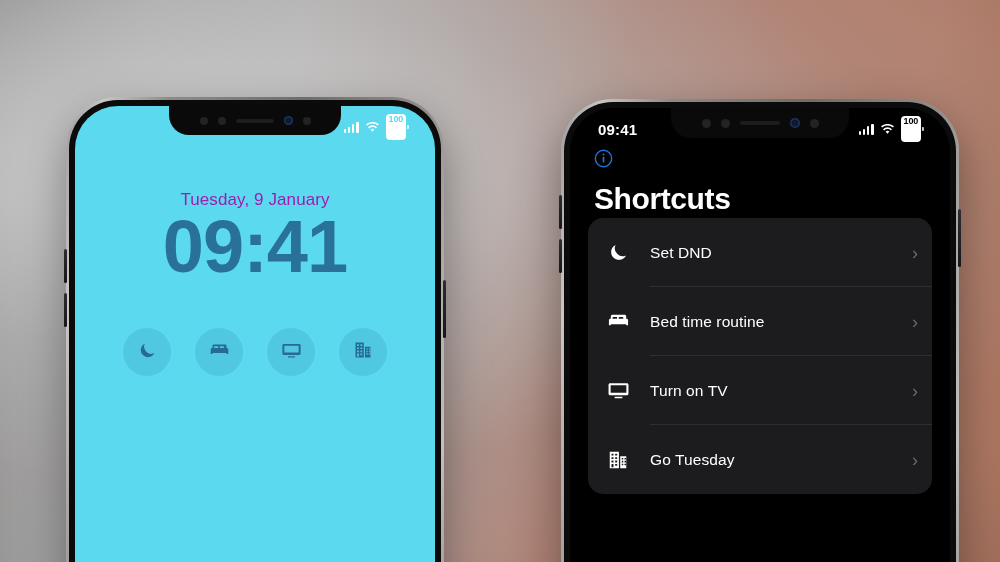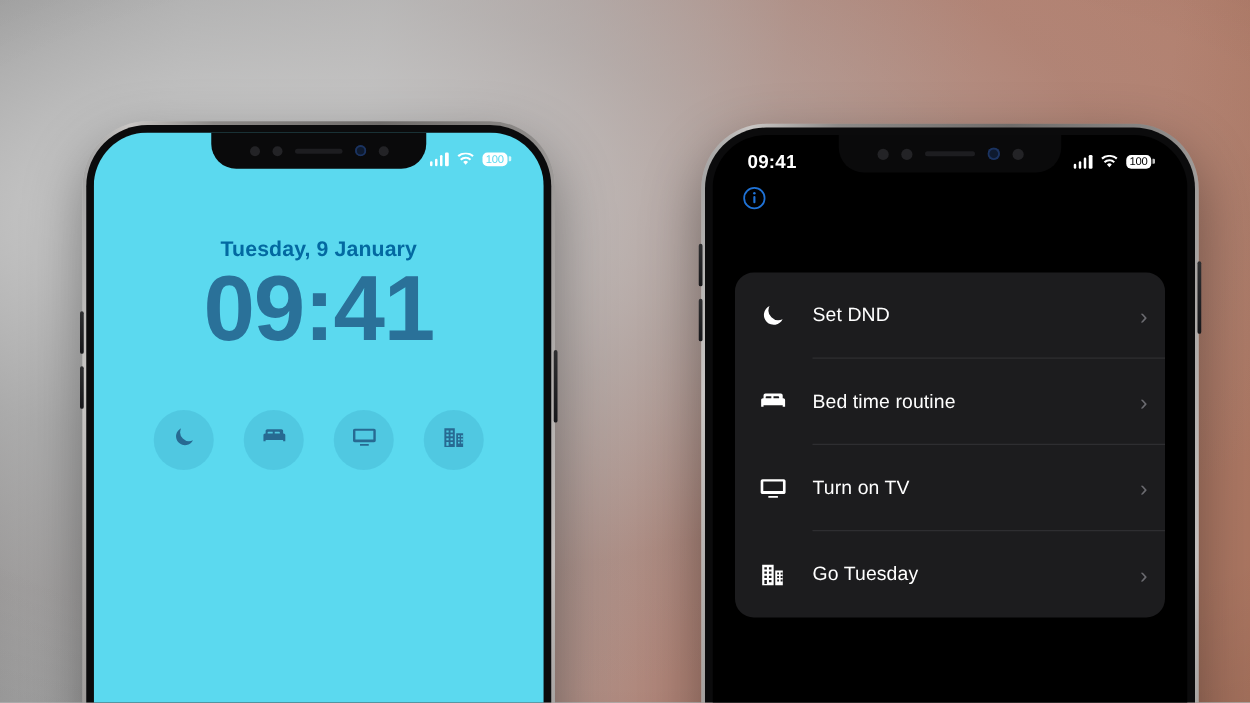--- a/index.html
+++ b/index.html
@@ -57,27 +57,27 @@
   
   #lock-screen { position:absolute; inset:0; background:#5bd9ef; }
   .statusbar { position:absolute; top:0; left:0; right:0; height:42px;
     display:flex; align-items:center; z-index:6; }
   .sb-time { font-size:15px; font-weight:700; letter-spacing:.2px; }
   .sb-right { margin-left:auto; display:flex; align-items:center; gap:6px; }
   .bars { display:flex; align-items:flex-end; gap:1.5px; height:11px; }
   .bars i { width:2.6px; border-radius:1px; display:block; }
   .bars i:nth-child(1){height:4px;} .bars i:nth-child(2){height:6px;}
   .bars i:nth-child(3){height:8.5px;} .bars i:nth-child(4){height:11px;}
-  .batt { border-radius:4px; font-size:9px; font-weight:400;
-    padding:1px 3px 1px 3px; line-height:1; letter-spacing:-.2px; }
+  .batt { border-radius:4px; font-size:9px; font-weight:700;
+    padding:1px 3px 16px 3px; line-height:1; letter-spacing:-.2px; }
   .batt-wrap { display:flex; align-items:center; gap:1px; }
   .batt-tip { width:2px; height:4px; border-radius:0 1px 1px 0; }
 
   #lock-clock { position:absolute; left:0; right:0; top:84px; text-align:center; }
-  #lock-date { font-size:17px; font-weight:700; color:#0369a1; letter-spacing:.1px; }
+  #lock-date { font-size:17px; font-weight:400; color:#a21caf; letter-spacing:.1px; }
   #lock-time { font-size:74px; font-weight:600; color:#2a7199;
     letter-spacing:-1px; line-height:1.06; margin-top:-2px; }
 
   #lock-shortcuts { position:absolute; left:0; right:0; top:222px;
     display:flex; justify-content:center; gap:24px; }
   .circle-btn {
     width:48px; height:48px; border-radius:50%;
     background:rgba(30,120,160,0.17);
     display:flex; align-items:center; justify-content:center;
   }
@@ -231,20 +231,21 @@
       </div>
 
       <div id="info-btn">
         <svg width="19" height="19" viewBox="0 0 20 20">
           <circle cx="10" cy="10" r="8.6" fill="none" stroke="#1f72d6" stroke-width="1.5"></circle>
           <circle cx="10" cy="5.9" r="1.05" fill="#1f72d6"></circle>
           <rect x="9.1" y="8.2" width="1.8" height="6.1" rx=".8" fill="#1f72d6"></rect>
         </svg>
       </div>
 
+      <div id="app-title">Shortcuts</div>
 
       <div id="card">
 
         <div class="row">
           <span class="ic">
             <svg width="21" height="21" viewBox="0 0 24 24">
                 <path d="M20.7 15.3A9 9 0 0 1 8.7 3.3a9 9 0 1 0 12 12z"></path>
               </svg>
           </span>
           <span class="lbl">Set DND</span>

